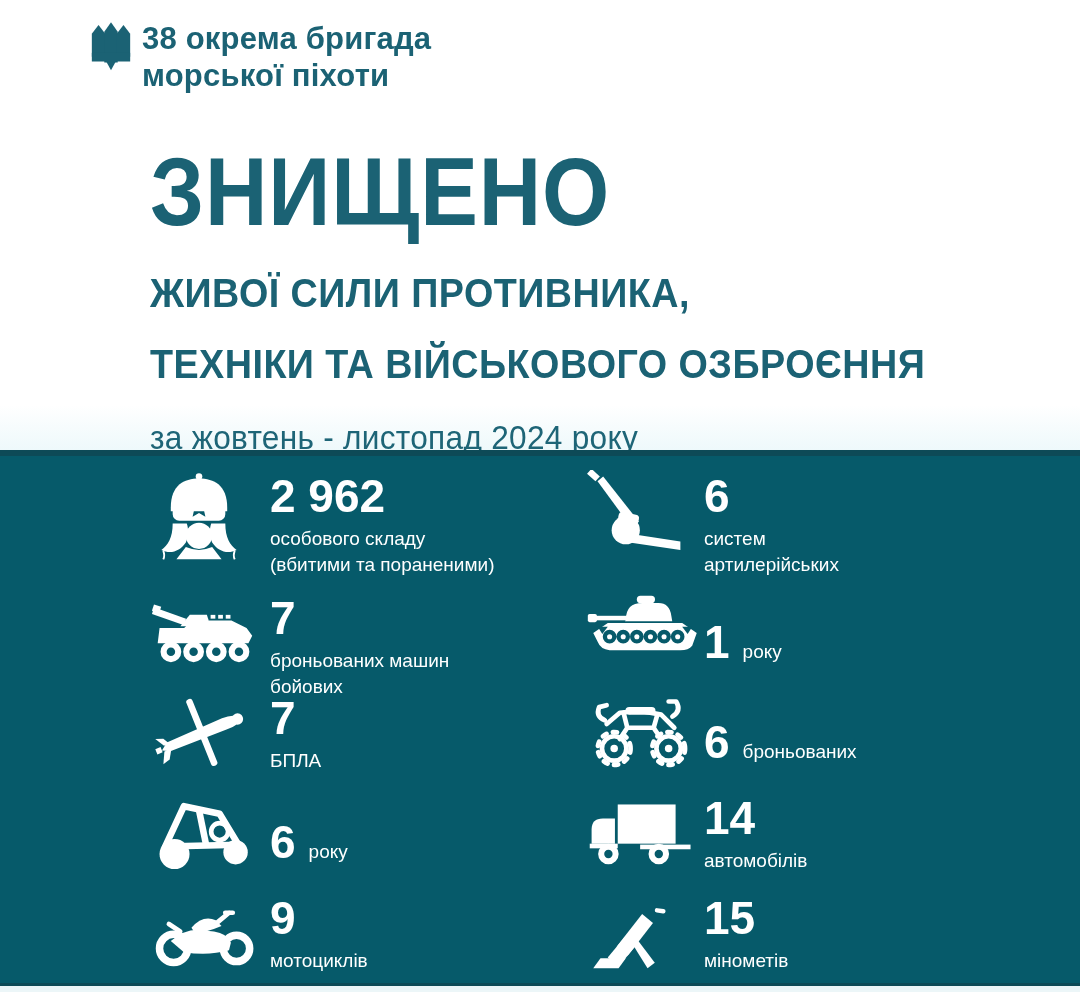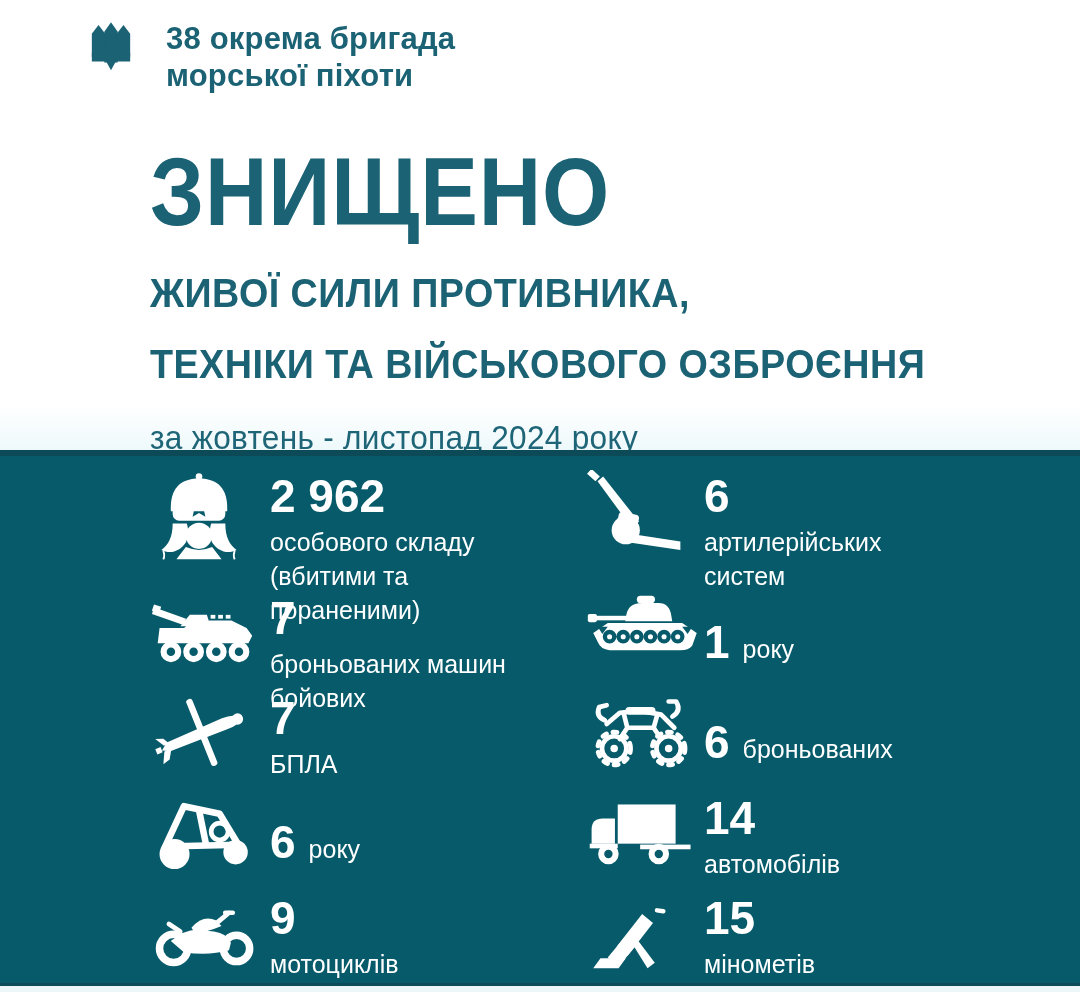--- a/index.html
+++ b/index.html
@@ -11,21 +11,21 @@
   html,body{margin:0;padding:0;background:#fff;}
   .page{
     position:relative;width:1080px;height:992px;overflow:hidden;
     font-family:"Liberation Sans", sans-serif;background:#ffffff;
   }
   
   .top{
     position:absolute;top:0;left:0;width:1080px;height:450px;
     background:linear-gradient(180deg,#ffffff 0%,#ffffff 90%,#eef9fb 100%);
   }
-  .brand{position:absolute;left:88px;top:20px;display:flex;gap:32px;align-items:flex-start;}
+  .brand{position:absolute;left:88px;top:20px;display:flex;gap:8px;align-items:flex-start;}
   .brand .trident{width:46px;height:56px;margin-top:2px;}
   .brand-text{
     color:var(--accent);font-weight:bold;font-size:31px;line-height:1.2;letter-spacing:.2px;
   }
   .hero{position:absolute;left:150px;top:144px;color:var(--accent);}
   .hero-title{
     font-size:96px;font-weight:bold;line-height:1;letter-spacing:1px;
     transform:scaleX(.9);transform-origin:left;white-space:nowrap;
   }
   .hero-sub{
@@ -51,21 +51,21 @@
     grid-template-rows:122px 100px 100px 100px 110px;
     grid-auto-flow:column;padding-top:14px;
   }
   .stat{display:flex;align-items:flex-start;color:#ffffff;}
   .col-left{padding-left:152px;}
   .col-right{padding-left:46px;}
   .stat .icon{flex:0 0 118px;display:flex;justify-content:flex-start;align-items:flex-start;}
   .stat .icon svg{display:block;}
   .textcol{margin-top:2px;}
   .stat-value{font-size:46px;font-weight:bold;line-height:1.05;}
-  .stat-label{font-size:25px;line-height:1.35;margin-top:6px;font-weight:normal;}
+  .stat-label{font-size:19px;line-height:1.35;margin-top:6px;font-weight:normal;}
   .stat.inline .textcol{margin-top:26px;}
   .stat.inline .numrow{display:flex;align-items:baseline;gap:13px;}
   .stat.inline .stat-label{margin-top:0;}
 </style>
 </head>
 <body>
 
 <div class="page">
 
   <div class="top">
@@ -214,22 +214,22 @@
             <rect x="2" y="2" width="12" height="7" transform="rotate(42 8 5)"></rect>
             <polygon points="12,12 18,7 56,55 48,61"></polygon>
             <circle cx="42" cy="64" r="15"></circle>
             <rect x="34" y="46" width="22" height="10" rx="4" transform="rotate(12 45 51)"></rect>
             <polygon points="48,68 100,76 100,85 46,77"></polygon>
           </svg>
         </span>
         <div class="textcol">
           <div class="stat-value">6</div>
           <div class="stat-label">
+            <div>систем</div>
             <div>артилерійських</div>
-            <div>систем</div>
           </div>
         </div>
       </div>
 
       <div class="stat col-right inline">
         <span class="icon">
           <svg viewBox="0 0 130 80" width="118" height="73">
             <g fill="#ffffff">
               <rect x="2" y="24" width="10" height="9" rx="2"></rect>
               <rect x="8" y="26" width="40" height="5"></rect>

